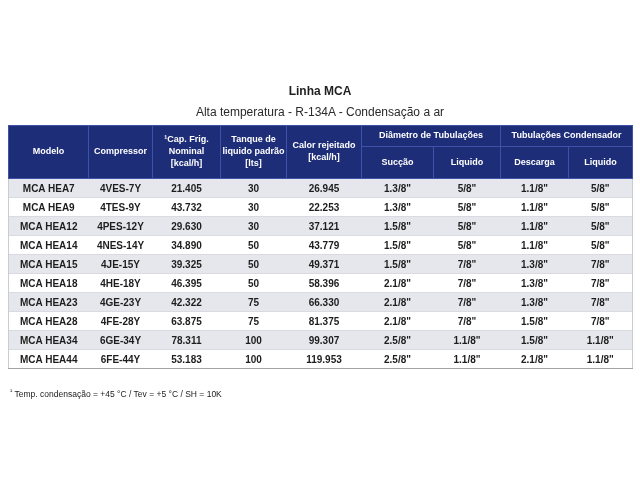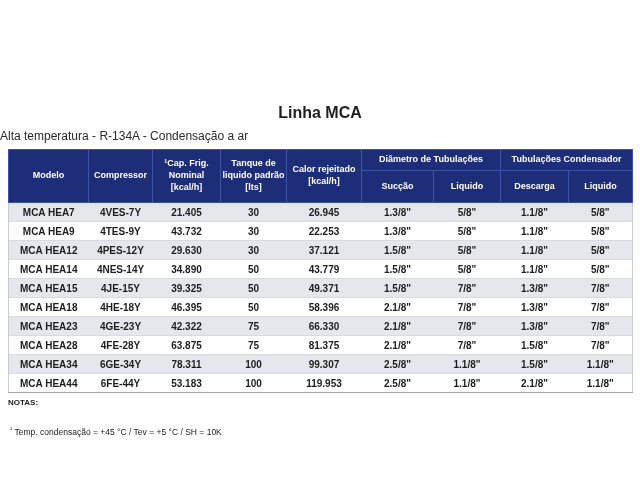--- a/index.html
+++ b/index.html
@@ -4,28 +4,28 @@
 <style>
   * { margin:0; padding:0; box-sizing:border-box; }
   html, body { width:640px; height:480px; background:#ffffff; overflow:hidden; }
   body { font-family:"Liberation Sans", sans-serif; -webkit-font-smoothing:antialiased; }
 
   .sheet { position:relative; width:640px; height:480px; background:#ffffff; }
 
   .title {
     padding-top:84px;
     text-align:center;
-    font-size:16px;
+    font-size:12px;
     font-weight:bold;
     color:#1f1f1f;
-    margin-top:20px;
   }
 
   .subtitle {
     margin-top:7px;
+    text-align:center;
     font-size:12px;
     color:#2a2a2a;
   }
 
   table.spec {
     table-layout:fixed;
     border-collapse:collapse;
     width:624px;
     margin:6px 8px 0 8px;
   }
@@ -222,16 +222,15 @@
           <td>100</td>
           <td>119.953</td>
           <td>2.5/8"</td>
           <td>1.1/8"</td>
           <td>2.1/8"</td>
           <td>1.1/8"</td>
         </tr>
       </tbody>
   </table>
 
-  <div class="notas-heading">NOTAS:</div>
   <div class="footnote"><sup>¹</sup><span> Temp. condensação = +45 °C / Tev = +5 °C / SH = 10K</span></div>
 
 </div>
 
 </body></html>

